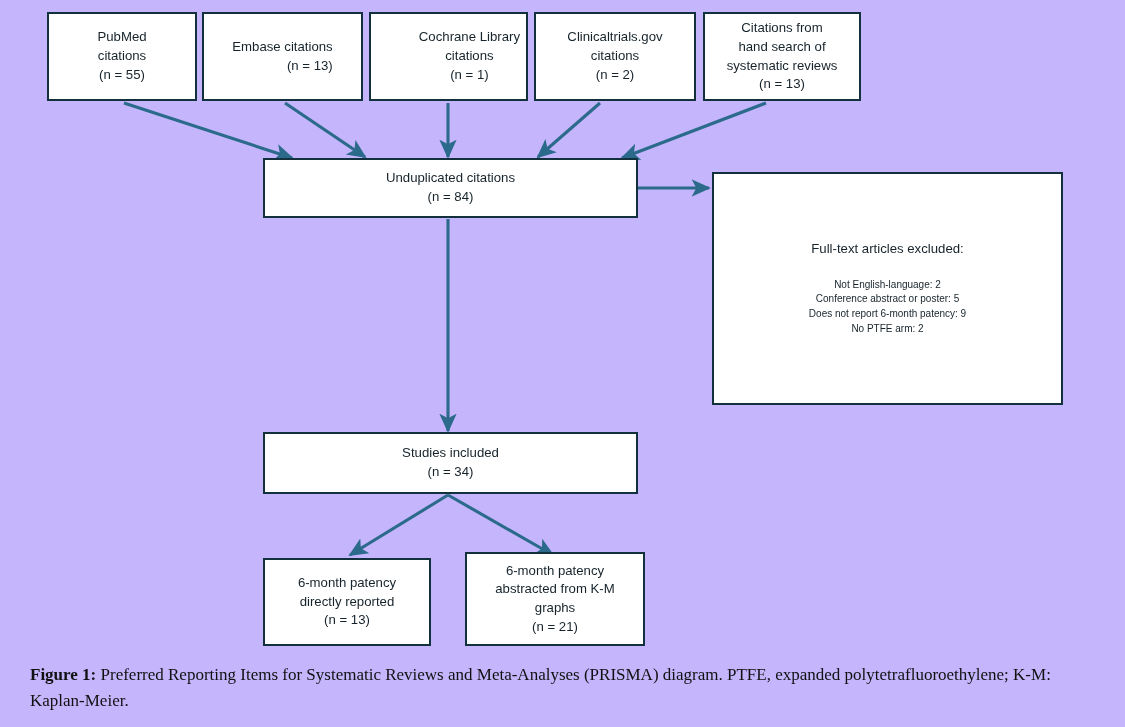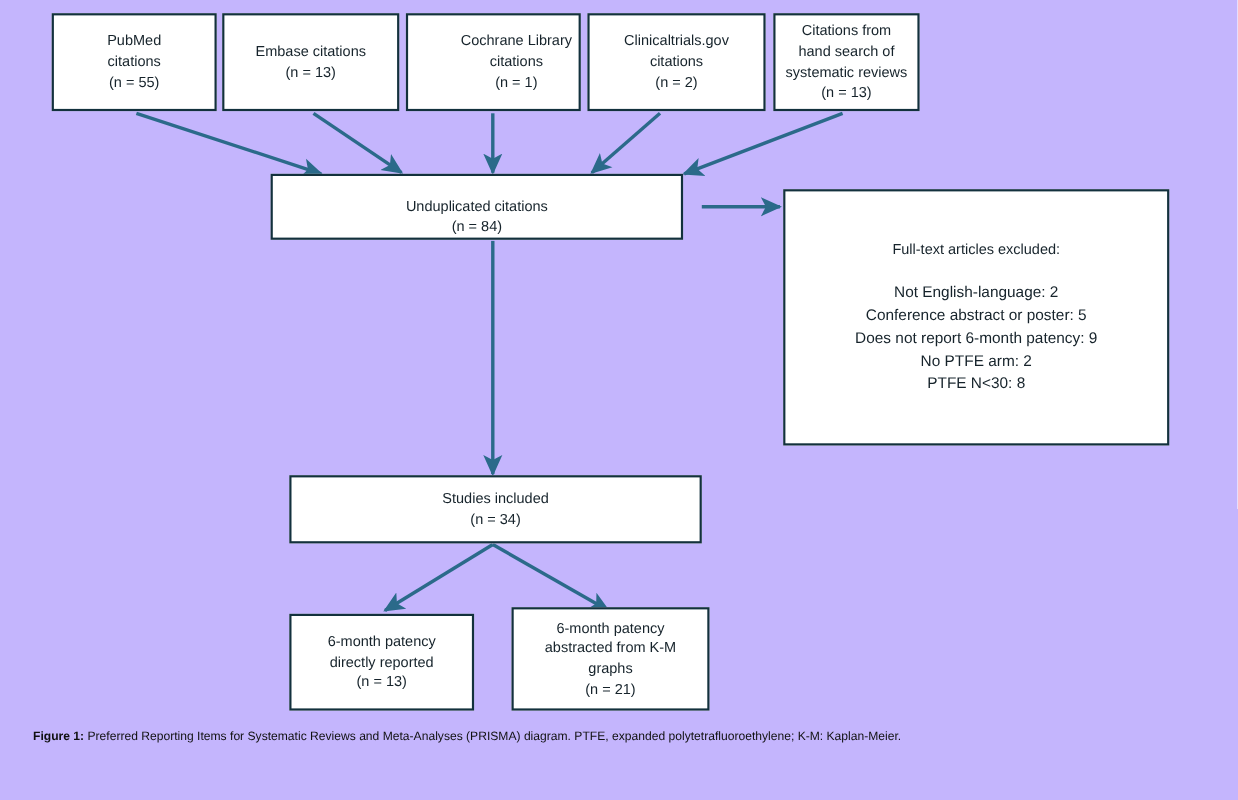--- a/index.html
+++ b/index.html
@@ -61,31 +61,31 @@
     font-size: 13.2px;
     line-height: 1.4;
     color: #16232b;
     text-align: center;
   }
   .excl-list {
     margin-top: 19px;
     text-align: center;
   }
   .excl-item {
-    font-size: 14px;
+    font-size: 10px;
     line-height: 1.48;
     color: #16232b;
   }
   #caption {
     position: absolute;
     left: 30px;
     top: 662px;
     width: 1066px;
-    font-family: Liberation Sans, sans-serif;
-    font-size: 11px;
+    font-family: Liberation Serif, serif;
+    font-size: 17px;
     line-height: 1.5;
     color: #111111;
   }
   #caption .fig-label {
     font-weight: bold;
   }
 </style>
 </head>
 <body>
 
@@ -111,57 +111,56 @@
         <line x1="448" y1="495" x2="553" y2="555"></line>
       </g>
     </svg>
 
     <div class="node" style="left:47px; top:12px; width:150px; height:89px;">
       <span class="node-text">PubMed
 citations
 (n = 55)</span>
     </div>
 
-    <div class="node" style="left:202px; top:12px; width:161px; height:89px;">
+    <div class="node" style="left:202px; top:12px; width:161px; height:89px;text-align:right;">
       <span class="node-text">Embase citations
 (n = 13)</span>
     </div>
 
     <div class="node" style="left:369px; top:12px; width:159px; height:89px;justify-content:flex-end;">
       <span class="node-text">Cochrane Library
 citations
 (n = 1)</span>
     </div>
 
     <div class="node" style="left:534px; top:12px; width:162px; height:89px;">
       <span class="node-text">Clinicaltrials.gov
 citations
 (n = 2)</span>
     </div>
 
-    <div class="node" style="left:703px; top:12px; width:133px; height:89px;">
+    <div class="node" style="left:703px; top:12px; width:158px; height:89px;">
       <span class="node-text">Citations from
 hand search of
 systematic reviews
 (n = 13)</span>
     </div>
 
-    <div class="node" style="left:246px; top:158px; width:375px; height:60px;align-items:flex-end;">
+    <div class="node" style="left:263px; top:158px; width:375px; height:60px;">
       <span class="node-text">Unduplicated citations
 (n = 84)</span>
     </div>
 
     <div class="node excl-box" style="left:712px; top:172px; width:351px; height:233px;">
       <div class="excl-title">Full-text articles excluded:</div>
       <div class="excl-list">
         <div class="excl-item">Not English-language: 2</div>
         <div class="excl-item">Conference abstract or poster: 5</div>
         <div class="excl-item">Does not report 6-month patency: 9</div>
         <div class="excl-item">No PTFE arm: 2</div>
-        <div class="excl-item">PTFE N&lt;30: 8</div>
       </div>
     </div>
 
     <div class="node" style="left:263px; top:432px; width:375px; height:62px;">
       <span class="node-text">Studies included
 (n = 34)</span>
     </div>
 
     <div class="node" style="left:263px; top:558px; width:168px; height:88px;">
       <span class="node-text">6-month patency

